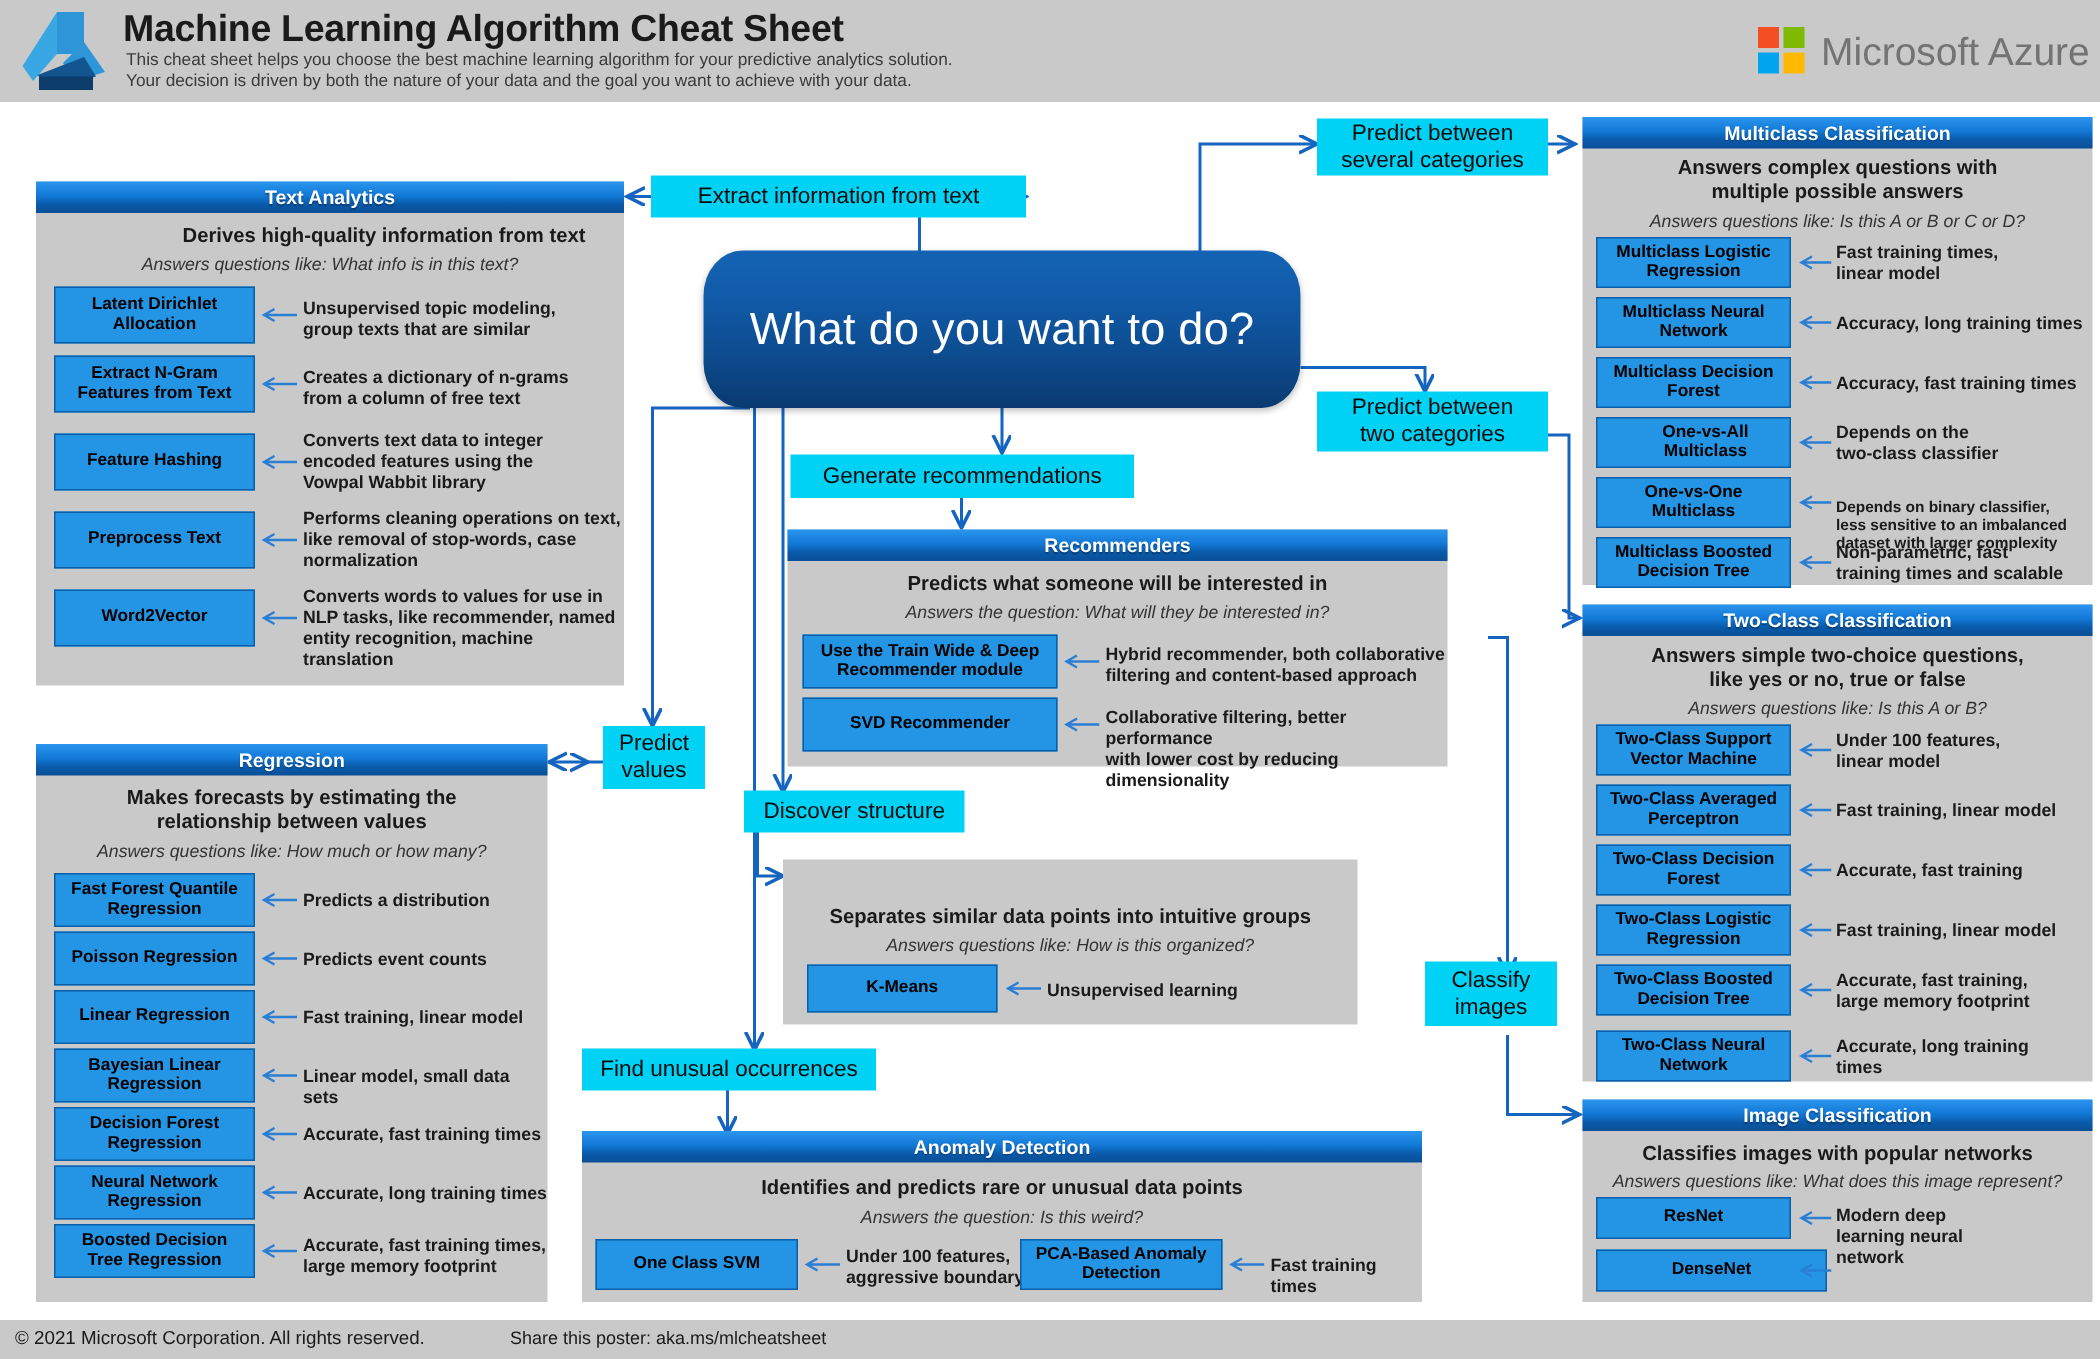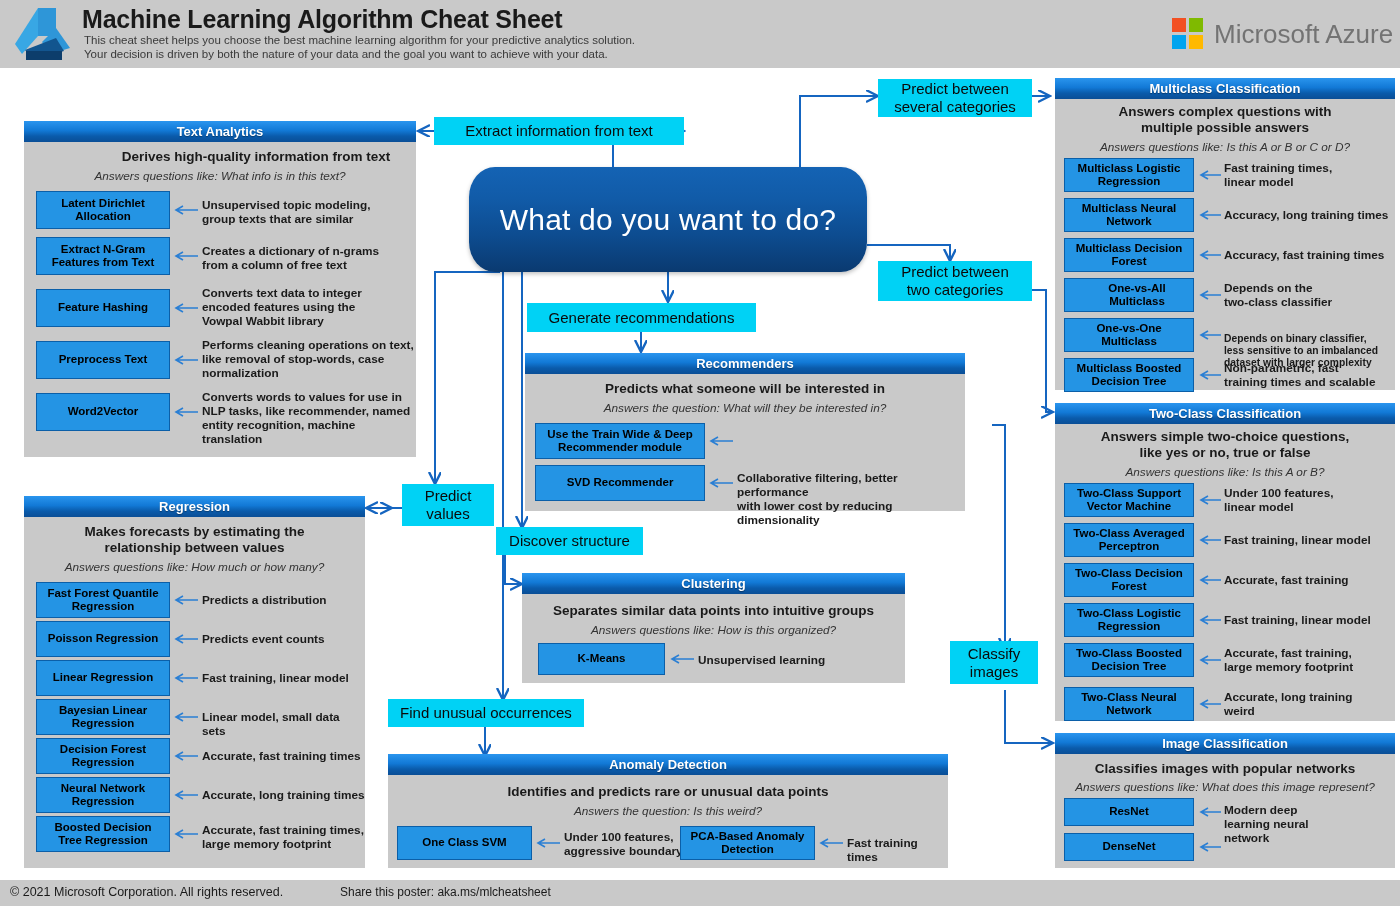--- a/index.html
+++ b/index.html
@@ -154,21 +154,21 @@
 
   <div class="cyan" style="left:878px;top:261px;width:154px;height:40px;white-space:pre-line;">
     <span>Predict between
 two categories</span>
   </div>
 
   <div class="cyan" style="left:527px;top:303px;width:229px;height:29px;">
     <span>Generate recommendations</span>
   </div>
 
-  <div class="cyan" style="left:402px;top:484px;width:92px;height:42px;white-space:pre-line;">
+  <div class="cyan" style="left:402px;top:484px;width:68px;height:42px;white-space:pre-line;">
     <span>Predict
 values</span>
   </div>
 
   <div class="cyan" style="left:496px;top:527px;width:147px;height:28px;">
     <span>Discover structure</span>
   </div>
 
   <div class="cyan" style="left:950px;top:641px;width:88px;height:43px;white-space:pre-line;">
     <span>Classify
@@ -302,33 +302,34 @@
     <div class="panel-hd">Recommenders</div>
     <div class="panel-desc" style="top:28px;">Predicts what someone will be interested in</div>
     <div class="panel-q" style="top:48px;">Answers the question: What will they be interested in?</div>
 
     <div class="algo" style="left:10px;top:70px;width:170px;height:36px;white-space:pre-line;">
       <span>Use the Train Wide &amp; Deep
 Recommender module</span></div>
     <svg class="arrow" style="left:182px;top:83px;width:26px;" viewBox="0 0 26 10">
         <path d="M26,5 L4,5 M11,1 L4,5 L11,9" fill="none" stroke="#2a7fd4" stroke-width="1.6"></path>
       </svg>
+    <div class="note" style="left:212px;top:76px;white-space:pre-line;">Hybrid recommender, both collaborative
+filtering and content-based approach</div>
 
     <div class="algo" style="left:10px;top:112px;width:170px;height:36px;">
       <span>SVD Recommender</span>
       </div>
     <svg class="arrow" style="left:182px;top:125px;width:26px;" viewBox="0 0 26 10">
         <path d="M26,5 L4,5 M11,1 L4,5 L11,9" fill="none" stroke="#2a7fd4" stroke-width="1.6"></path>
       </svg>
     <div class="note" style="left:212px;top:118px;white-space:pre-line;">Collaborative filtering, better performance
 with lower cost by reducing dimensionality</div>
   </div>
 
   <div class="panel" style="left:522px;top:573px;width:383px;height:110px;">
-    <div class="panel-hd">Clustering</div>
     <div class="panel-desc" style="top:30px;">Separates similar data points into intuitive groups</div>
     <div class="panel-q" style="top:50px;">Answers questions like: How is this organized?</div>
 
     <div class="algo" style="left:16px;top:70px;width:127px;height:32px;">
       <span>K-Means</span>
       </div>
     <svg class="arrow" style="left:146px;top:81px;width:26px;" viewBox="0 0 26 10">
         <path d="M26,5 L4,5 M11,1 L4,5 L11,9" fill="none" stroke="#2a7fd4" stroke-width="1.6"></path>
       </svg>
     <div class="note" style="left:176px;top:80px;">Unsupervised learning</div>
@@ -465,39 +466,39 @@
     <div class="note" style="left:169px;top:243px;white-space:pre-line;">Accurate, fast training,
 large memory footprint</div>
 
     <div class="algo" style="left:9px;top:284px;width:130px;height:34px;white-space:pre-line;">
       <span>Two-Class Neural
 Network</span></div>
     <svg class="arrow" style="left:142px;top:296px;width:24px;" viewBox="0 0 24 10">
         <path d="M24,5 L4,5 M11,1 L4,5 L11,9" fill="none" stroke="#2a7fd4" stroke-width="1.6"></path>
       </svg>
     <div class="note" style="left:169px;top:287px;white-space:pre-line;">Accurate, long training
-weird</div>
+times</div>
   </div>
 
   <div class="panel" style="left:1055px;top:733px;width:340px;height:135px;">
     <div class="panel-hd">Image Classification</div>
     <div class="panel-desc" style="top:28px;">Classifies images with popular networks</div>
     <div class="panel-q" style="top:47px;">Answers questions like: What does this image represent?</div>
 
     <div class="algo" style="left:9px;top:65px;width:130px;height:28px;">
       <span>ResNet</span>
       </div>
     <svg class="arrow" style="left:142px;top:74px;width:24px;" viewBox="0 0 24 10">
         <path d="M24,5 L4,5 M11,1 L4,5 L11,9" fill="none" stroke="#2a7fd4" stroke-width="1.6"></path>
       </svg>
     <div class="note" style="left:169px;top:70px;white-space:pre-line;">Modern deep
 learning neural
 network</div>
 
-    <div class="algo" style="left:9px;top:100px;width:130px;height:28px;">
+    <div class="algo" style="left:9px;top:100px;width:154px;height:28px;">
       <span>DenseNet</span>
       </div>
     <svg class="arrow" style="left:142px;top:109px;width:24px;" viewBox="0 0 24 10">
         <path d="M24,5 L4,5 M11,1 L4,5 L11,9" fill="none" stroke="#2a7fd4" stroke-width="1.6"></path>
       </svg>
   </div>
 
   <div class="footer"></div>
   <div class="footer-copy">© 2021 Microsoft Corporation. All rights reserved.</div>
   <div class="footer-share">Share this poster: aka.ms/mlcheatsheet</div>

